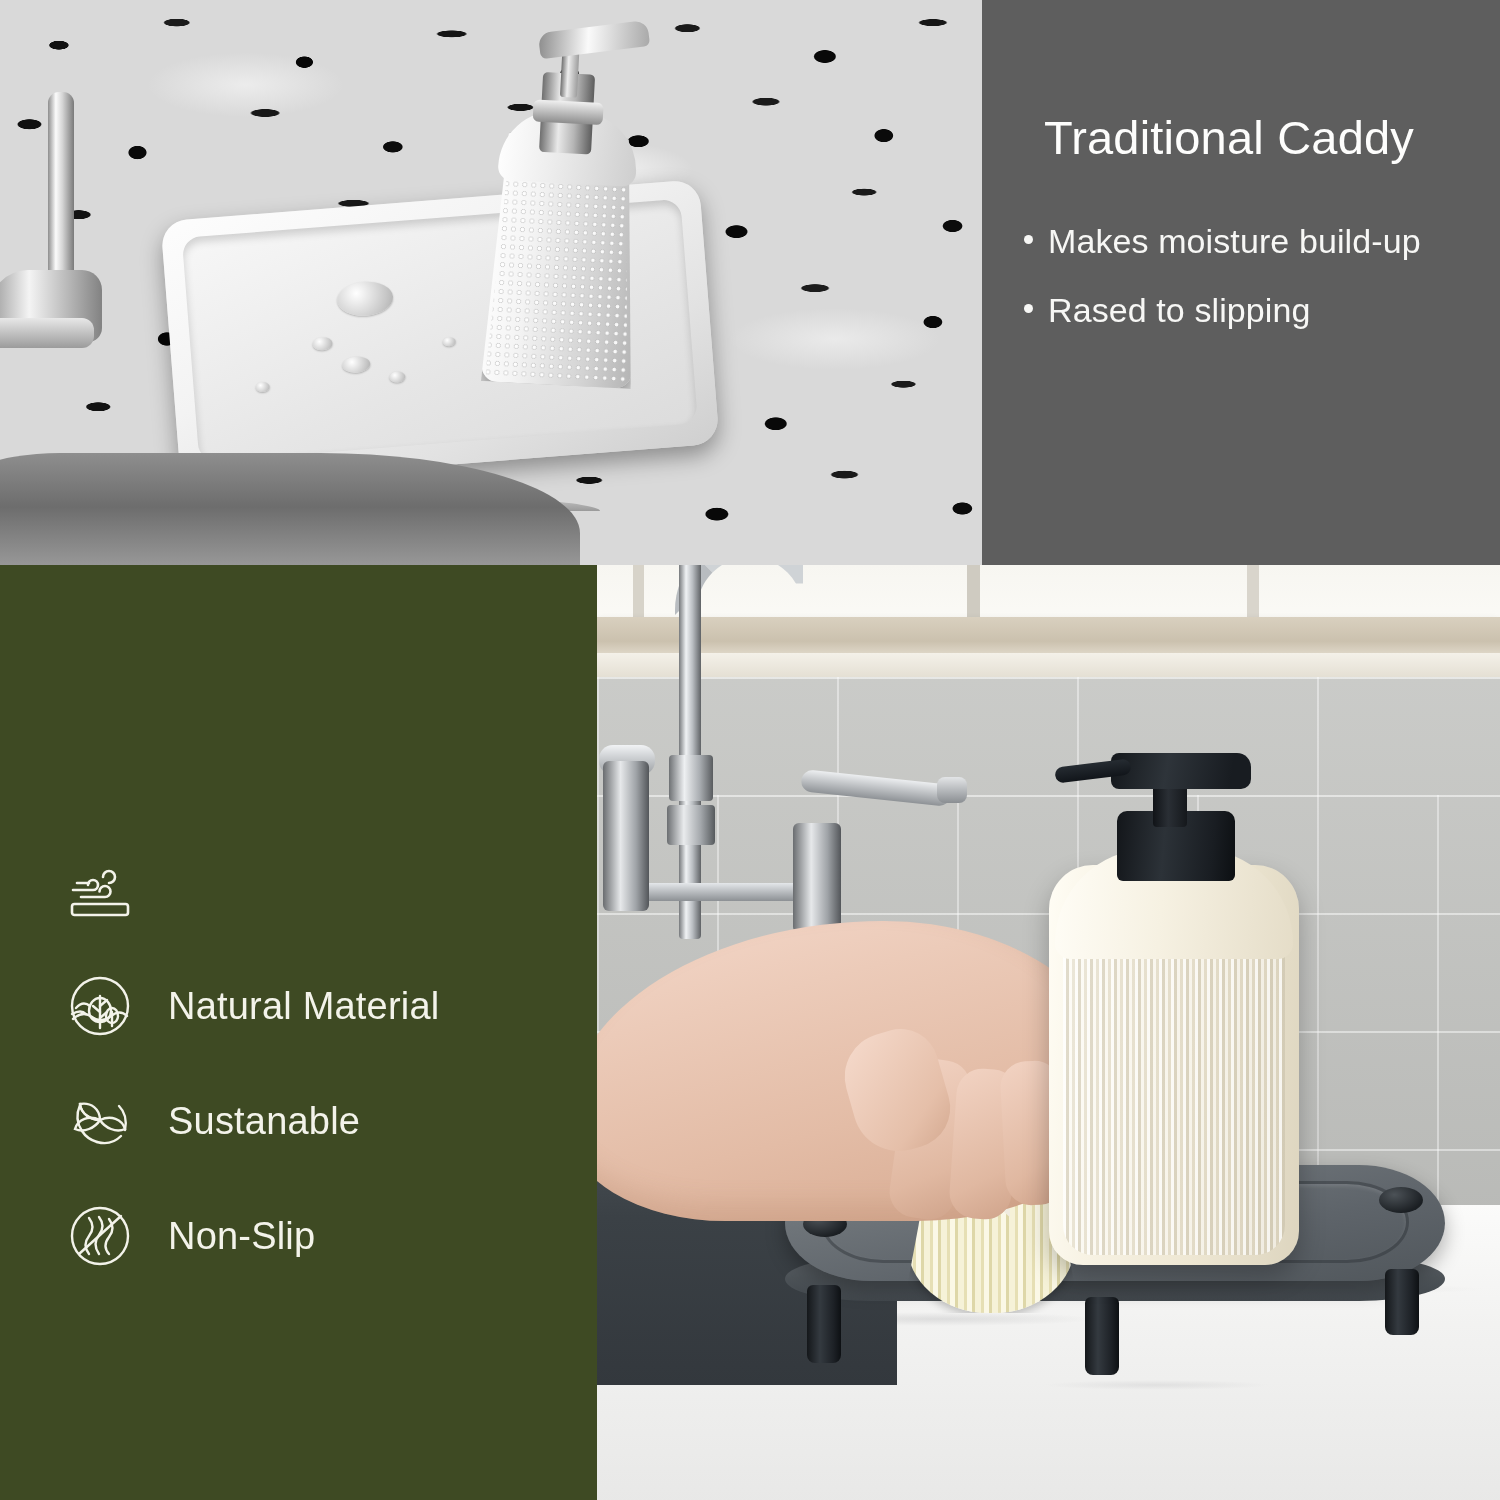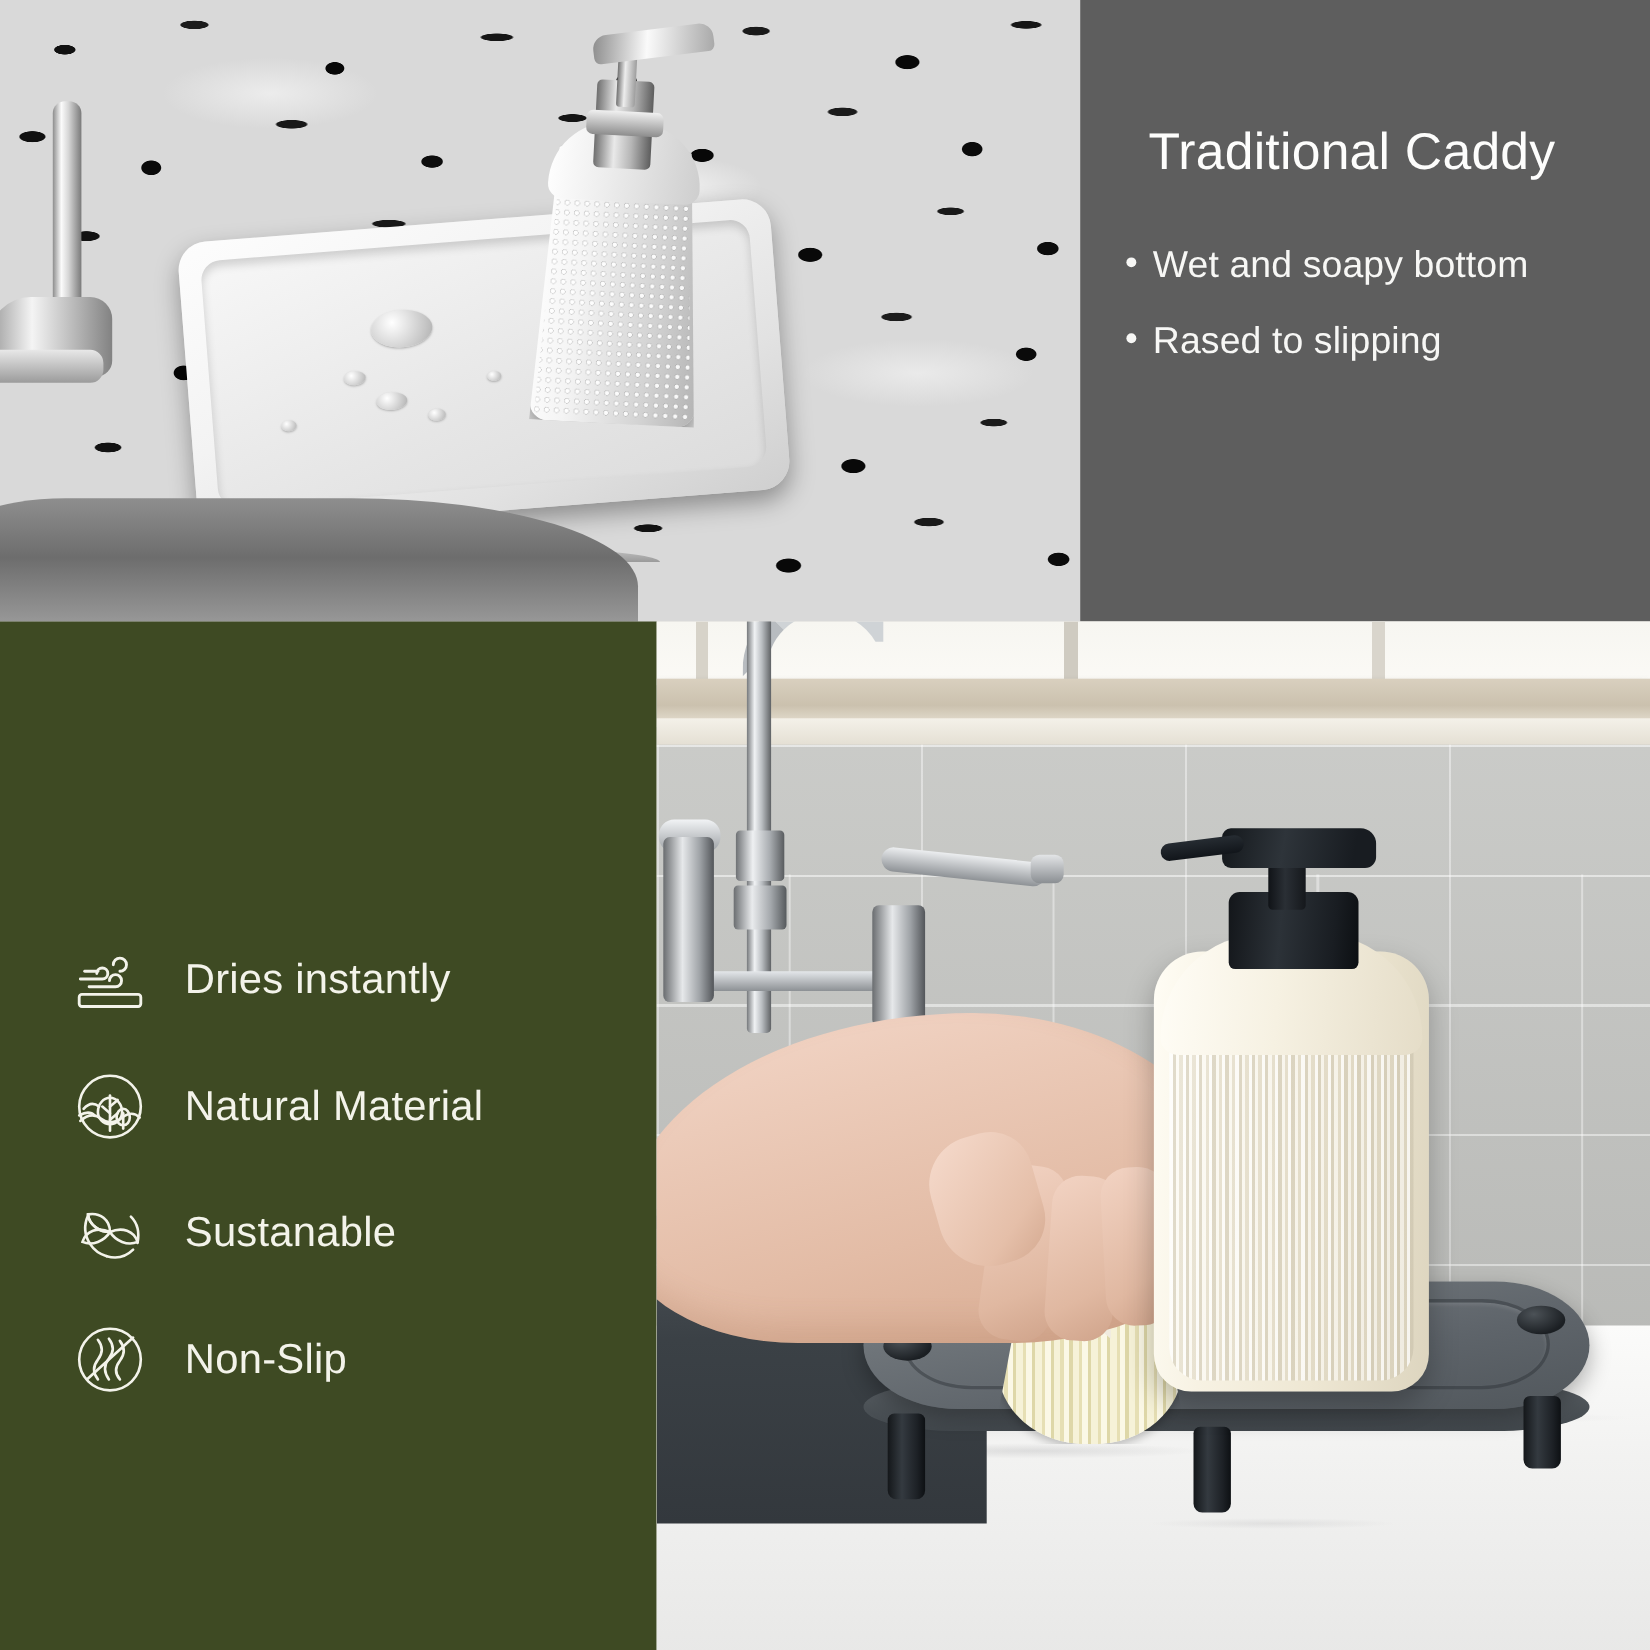--- a/index.html
+++ b/index.html
@@ -497,21 +497,21 @@
 
     <div class="bw-sink-edge"></div>
     <div class="bw-sink"></div>
   </div>
 
   <div class="panel" id="panel-gray">
     <div class="gray-title">Traditional Caddy</div>
     <div class="gray-list">
       <div class="gray-item">
         <span class="gray-bullet"></span>
-        <span>Wet and soapy bottom</span>
+        <span>Makes moisture build-up</span>
       </div>
       <div class="gray-item">
         <span class="gray-bullet"></span>
         <span>Rased to slipping</span>
       </div>
     </div>
   </div>
 
   <div class="panel" id="panel-green">
 
@@ -520,21 +520,20 @@
       <div class="green-item">
         <span class="green-ico">
           <svg width="66" height="56" viewBox="0 0 66 56" fill="none" stroke="#f3f3ea" stroke-width="2.6" stroke-linecap="round">
             <path d="M10 20 h12"></path>
             <path d="M6 27 h20 a5 5 0 1 0 -5 -5"></path>
             <path d="M14 34 h24 a5.5 5.5 0 1 0 -5.5 -5.5"></path>
             <path d="M36 14 a6 6 0 1 1 6 6"></path>
             <rect x="5" y="41" width="56" height="11" rx="2.5"></rect>
           </svg>
         </span>
-        <span class="green-label">Dries instantly</span>
       </div>
 
       <div class="green-item">
         <span class="green-ico">
           <svg width="64" height="64" viewBox="0 0 64 64" fill="none" stroke="#f3f3ea" stroke-width="2.4" stroke-linecap="round">
             <circle cx="32" cy="32" r="28"></circle>
             <path d="M32 54 V22"></path>
             <path d="M32 24 a11 13 0 0 1 11 13 a11 11 0 0 1 -22 0 a11 13 0 0 1 11 -13 z"></path>
             <path d="M32 32 l7 -6 M32 38 l-7 -6 M32 44 l7 -6"></path>
             <path d="M44 34 a6 8 0 0 1 6 8 a6 7 0 0 1 -12 0 a6 8 0 0 1 6 -8 z"></path>

